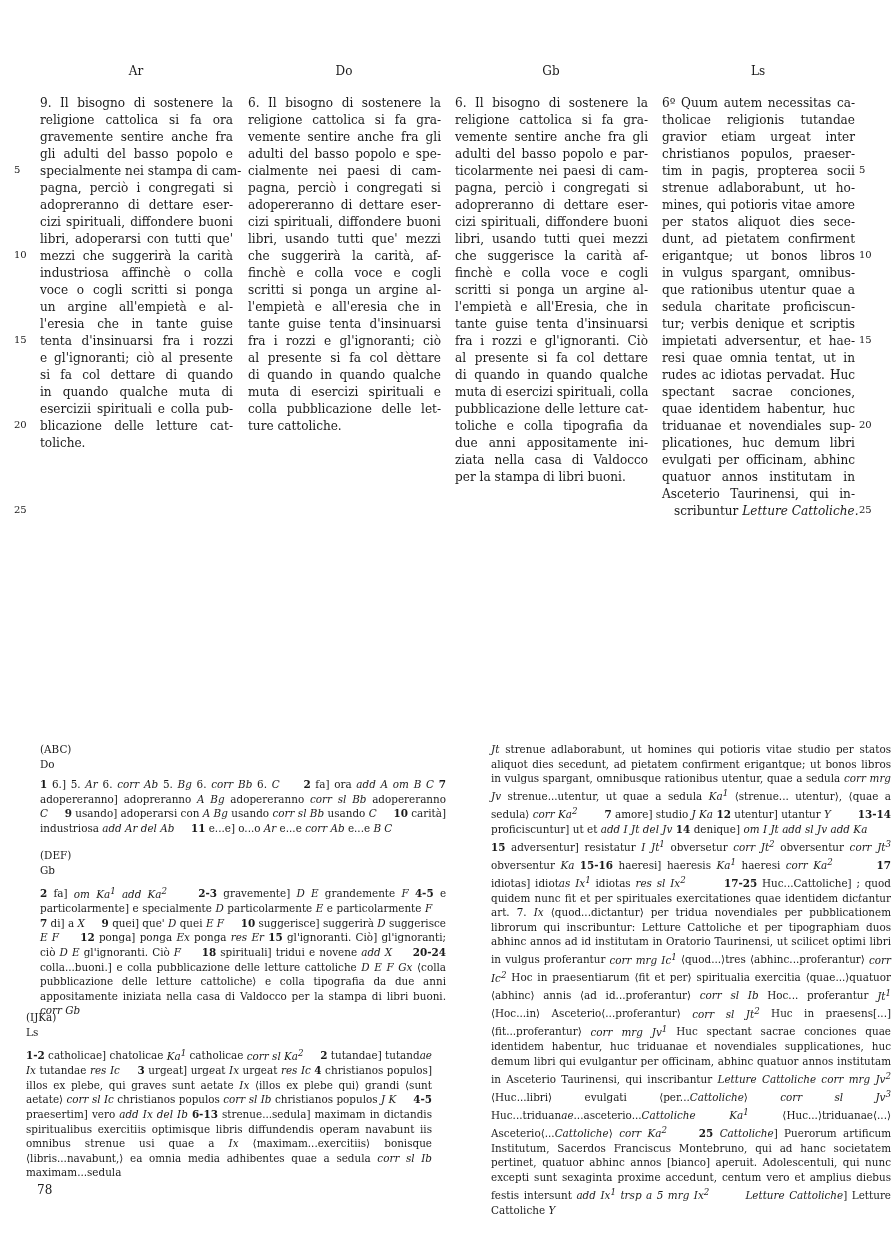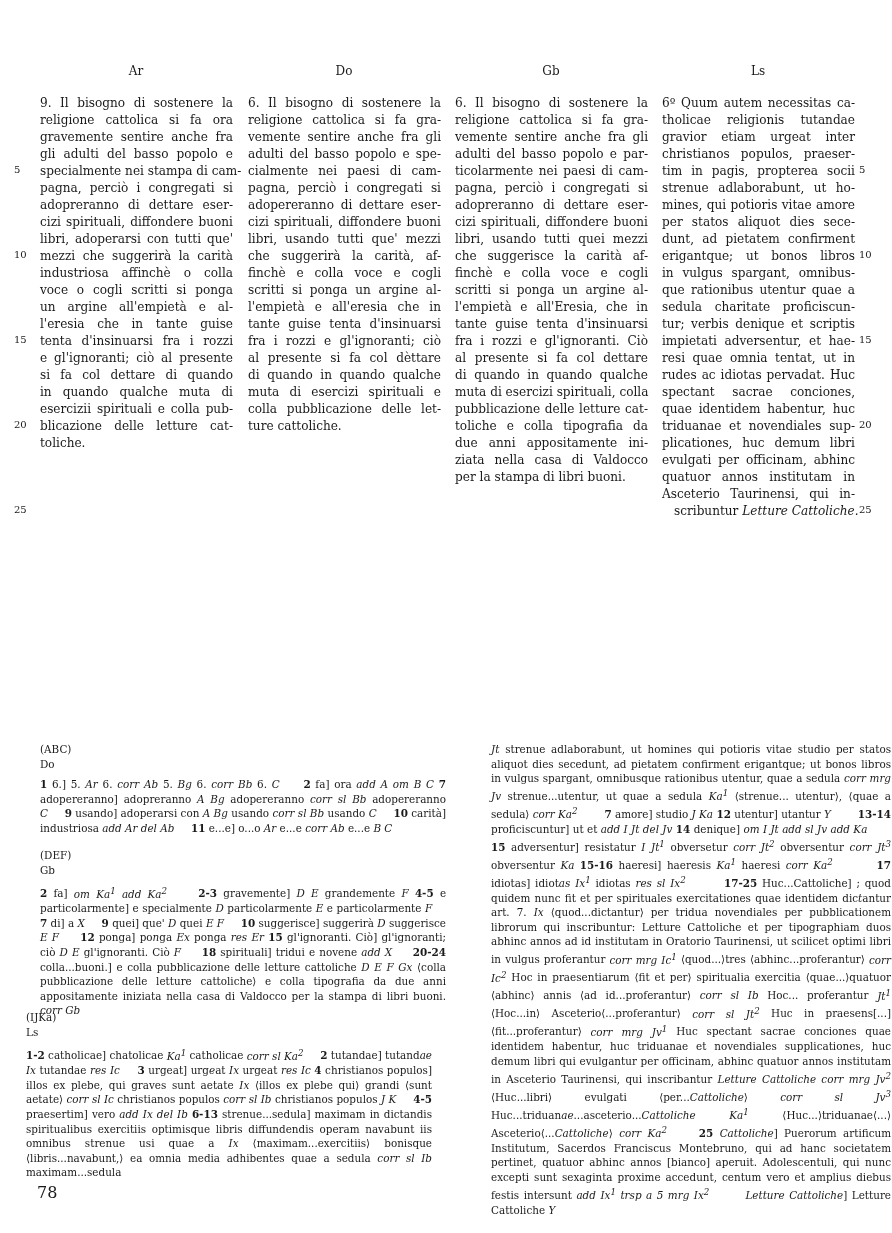--- a/index.html
+++ b/index.html
@@ -12,21 +12,21 @@
   .col .ln.last { text-align-last: left; }
   .lnum { position: absolute; font-size: 10px; width: 20px; }
   .lnum.left { left: 14px; text-align: left; }
   .lnum.right { left: 859px; text-align: left; }
   .app { position: absolute; font-size: 10.4px; line-height: 14.6px; text-align: justify; }
   .app .sig { display: flex; width: 420px; margin-bottom: 6px; flex-direction: column; }
   .app .sig .siglum { width: 220px; }
   .app .entry { margin: 0; }
   .app b { font-weight: bold; }
   .app i { font-style: italic; }
-  .pagenum { position: absolute; left: 37px; top: 1183px; font-size: 16px; }
+  .pagenum { position: absolute; left: 37px; top: 1183px; font-size: 12px; }
   .ital { font-style: italic; }
 </style>
 </head>
 <body>
 
 <div class="page">
 
   <div class="col-head" style="left:40px;">Ar</div>
   <div class="col-head" style="left:248px;">Do</div>
   <div class="col-head" style="left:455px;">Gb</div>

